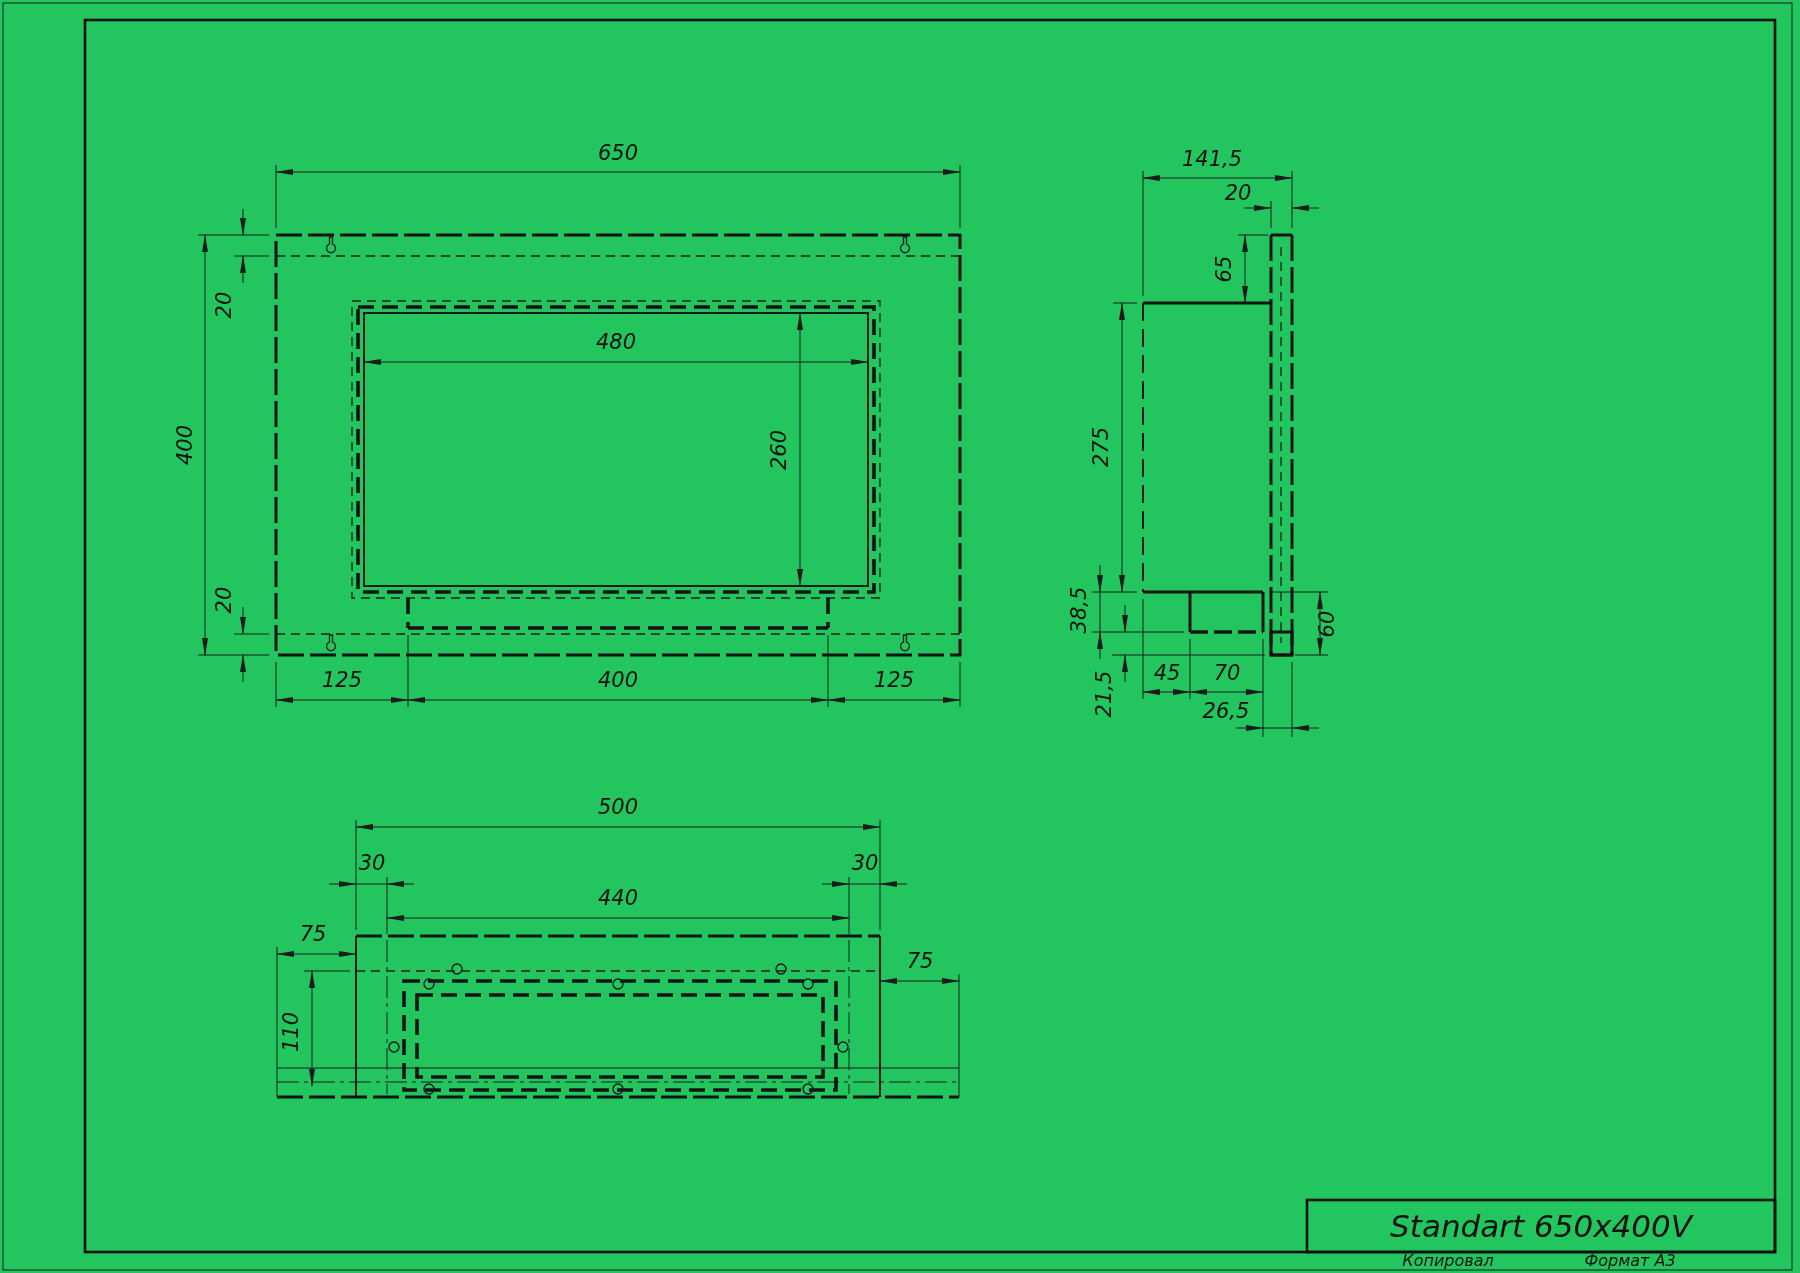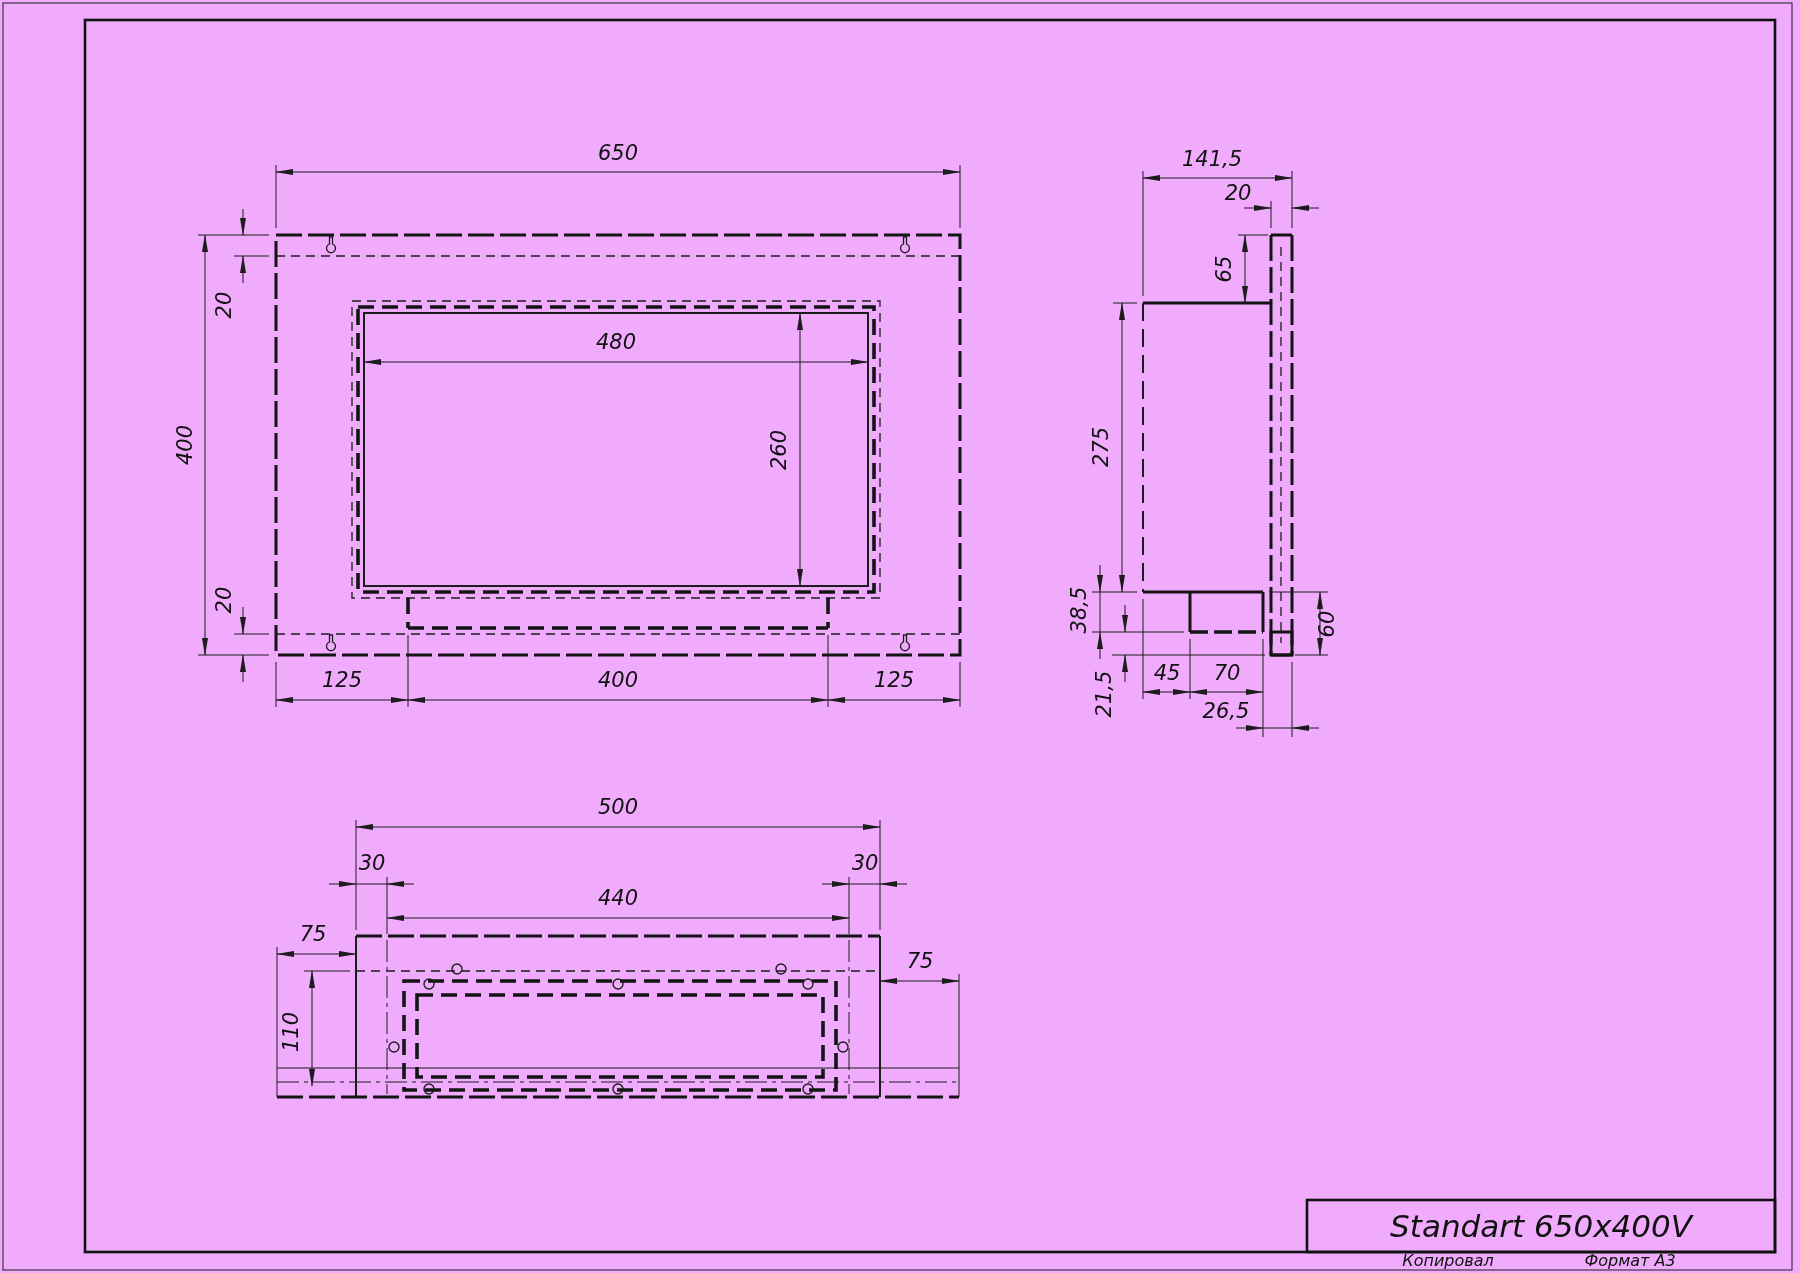--- a/index.html
+++ b/index.html
@@ -1,16 +1,16 @@
 <!DOCTYPE html>
 <html><head>
 <meta charset="utf-8">
 <style>
   html,body{margin:0;padding:0;background:#fff;}
-  .page{width:1800px;height:1273px;position:relative;background:#f0abfc;font-family:"DejaVu Sans",sans-serif;}
+  .page{width:1800px;height:1273px;position:relative;background:#22c55e;font-family:"DejaVu Sans",sans-serif;}
   svg{display:block;}
   .thin{stroke:#1c1c1c;stroke-width:1;fill:none;}
   .med{stroke:#1c1c1c;stroke-width:2;fill:none;}
   .contour{stroke:#141414;stroke-width:3;fill:none;stroke-dasharray:26 6;}
   .contsolid{stroke:#141414;stroke-width:3;fill:none;}
   .thickdash{stroke:#141414;stroke-width:3.6;fill:none;stroke-dasharray:16 8;}
   .thindash{stroke:#1c1c1c;stroke-width:1.3;fill:none;stroke-dasharray:9 6;}
   .dashdot{stroke:#1c1c1c;stroke-width:1;fill:none;stroke-dasharray:22 5 4 5;}
   .dim{stroke:#1c1c1c;stroke-width:1;fill:none;}
   .ext{stroke:#1c1c1c;stroke-width:1;fill:none;}

